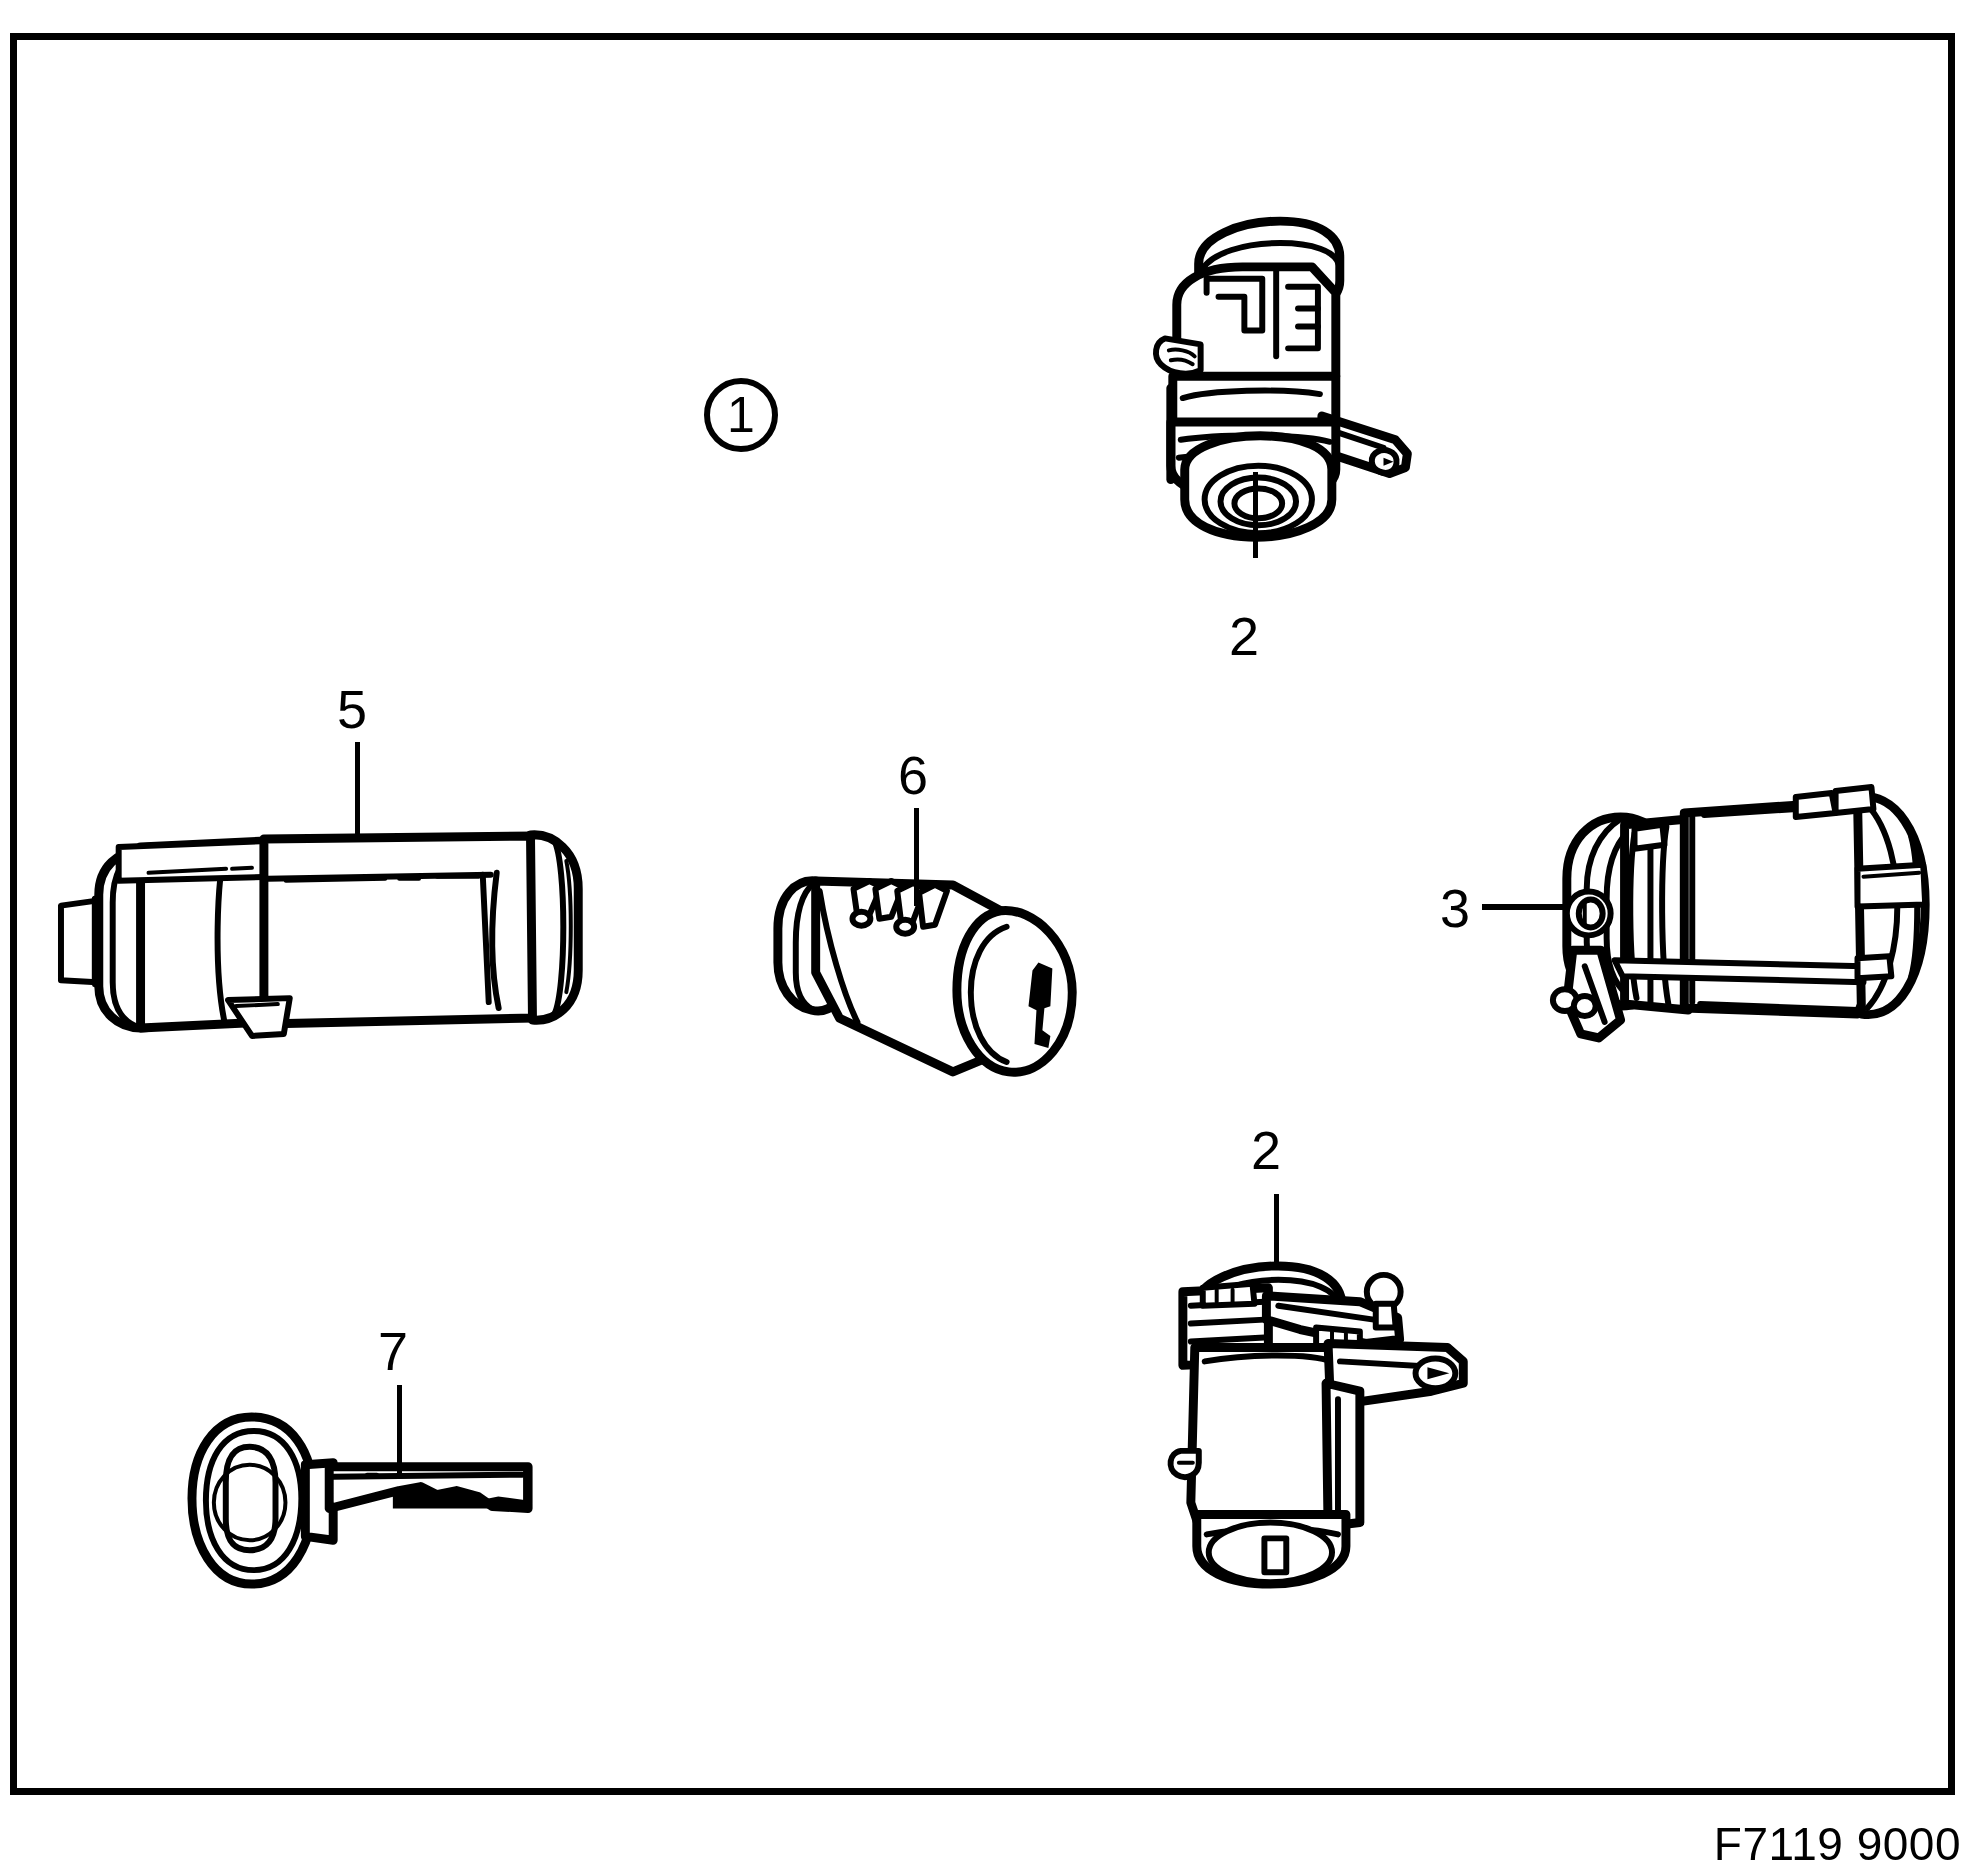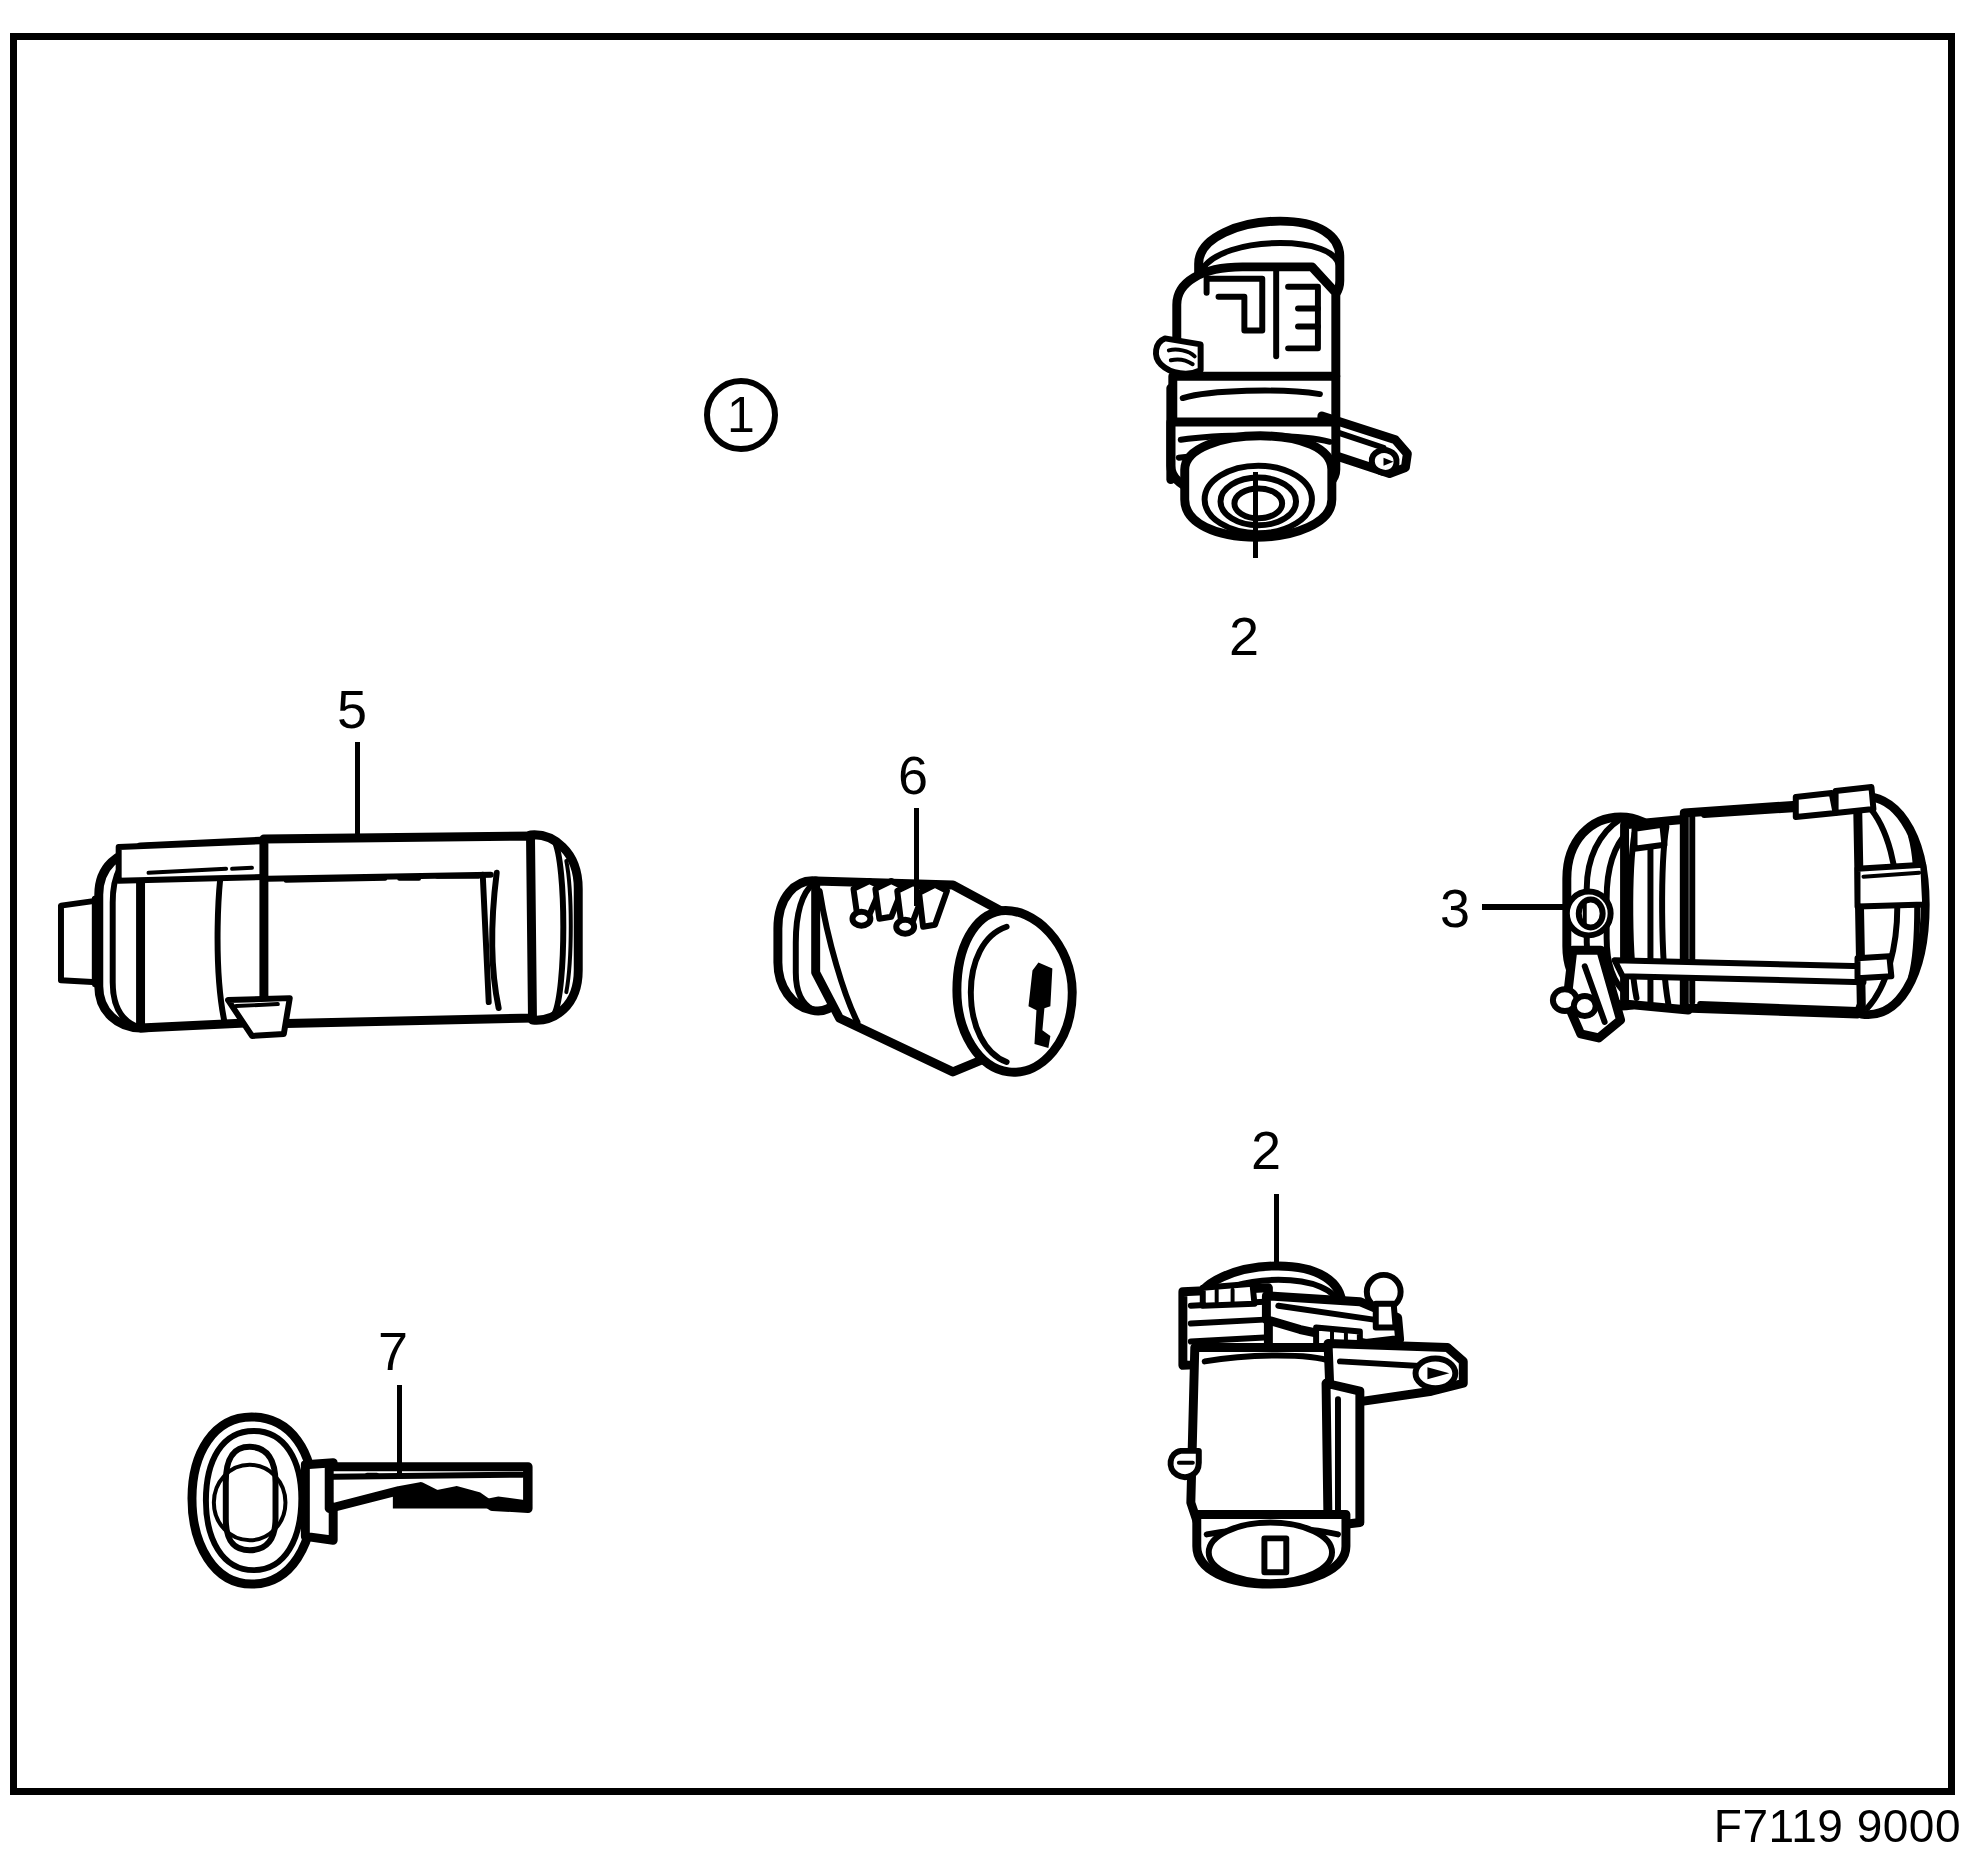--- a/index.html
+++ b/index.html
@@ -24,21 +24,21 @@
     top: 33px;
     width: 1945px;
     height: 1762px;
     border: 7px solid #000000;
     box-sizing: border-box;
     background: #ffffff;
   }
   #figure-caption {
     position: absolute;
     right: 22px;
-    bottom: 18px;
+    bottom: 0;
     font-size: 46px;
     letter-spacing: 0.5px;
     color: #000000;
     font-family: "Liberation Sans", sans-serif;
     white-space: nowrap;
   }
   .callout {
     position: absolute;
     font-size: 54px;
     line-height: 1;

